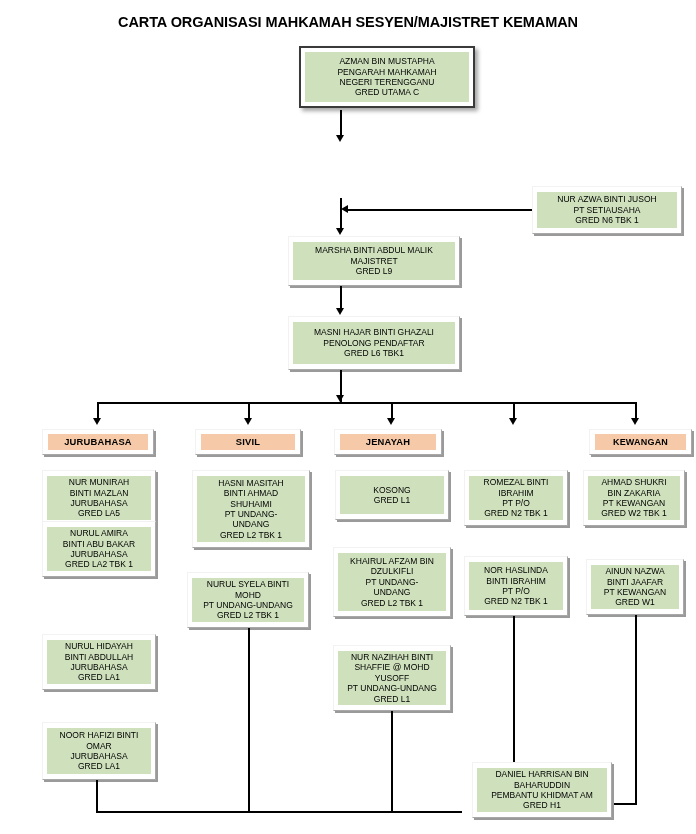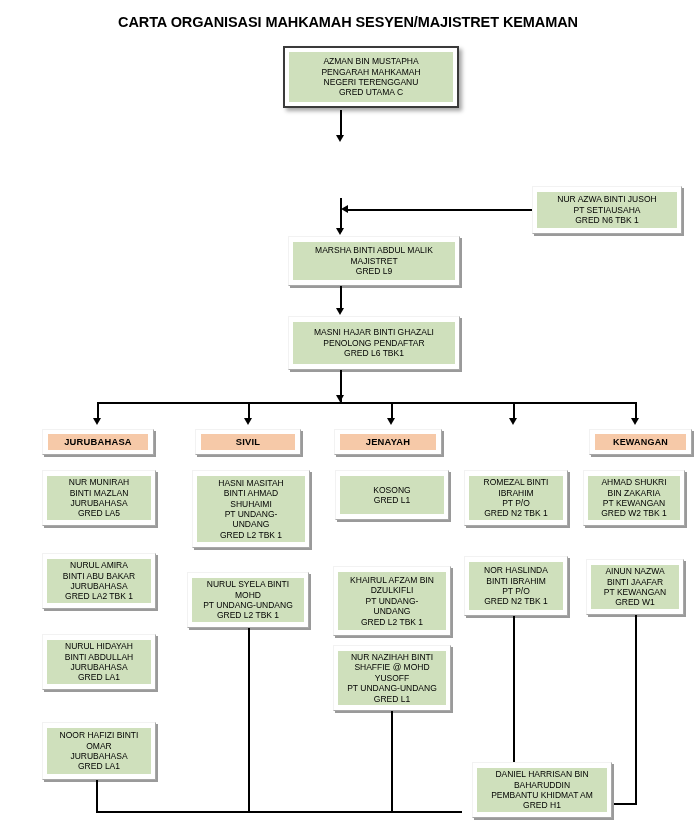--- a/index.html
+++ b/index.html
@@ -94,21 +94,21 @@
     border-right:7px solid #000;
   }
 </style>
 </head>
 <body>
 
 <div id="chart">
 
   <div class="page-title">CARTA ORGANISASI MAHKAMAH SESYEN/MAJISTRET KEMAMAN</div>
 
-  <div class="node top" style="left:283px;top:46px;width:176px;height:62px;">
+  <div class="node top" style="left:299px;top:46px;width:176px;height:62px;">
     <div class="fill">AZMAN  BIN MUSTAPHA
 PENGARAH  MAHKAMAH
 NEGERI TERENGGANU
 GRED UTAMA C</div>
   </div>
 
   <div class="vline" style="left:340px;top:110px;height:27px;"></div>
   <div class="arrow-down" style="left:336px;top:135px;"></div>
 
 
@@ -171,21 +171,21 @@
   <div class="node dept" style="left:589px;top:429px;width:103px;height:26px;">
     <div class="fill wide">KEWANGAN</div>
   </div>
 
   <div class="node" style="left:42px;top:470px;width:114px;height:56px;">
     <div class="fill">NUR MUNIRAH
 BINTI MAZLAN
 JURUBAHASA
 GRED LA5</div>
   </div>
-  <div class="node" style="left:42px;top:553px;width:114px;height:56px;">
+  <div class="node" style="left:42px;top:521px;width:114px;height:56px;">
     <div class="fill">NURUL AMIRA
 BINTI ABU BAKAR
 JURUBAHASA
 GRED LA2 TBK 1</div>
   </div>
   <div class="node" style="left:42px;top:634px;width:114px;height:56px;">
     <div class="fill">NURUL HIDAYAH
 BINTI ABDULLAH
 JURUBAHASA
 GRED LA1</div>
@@ -209,21 +209,21 @@
     <div class="fill">NURUL SYELA BINTI
 MOHD
 PT UNDANG-UNDANG
 GRED L2 TBK 1</div>
   </div>
 
   <div class="node" style="left:335px;top:470px;width:114px;height:50px;">
     <div class="fill">KOSONG
 GRED L1</div>
   </div>
-  <div class="node" style="left:333px;top:566px;width:118px;height:70px;">
+  <div class="node" style="left:333px;top:547px;width:118px;height:70px;">
     <div class="fill">KHAIRUL AFZAM BIN
 DZULKIFLI
 PT UNDANG-
 UNDANG
 GRED L2 TBK 1</div>
   </div>
   <div class="node" style="left:333px;top:645px;width:118px;height:66px;">
     <div class="fill">NUR NAZIHAH BINTI
 SHAFFIE @ MOHD
 YUSOFF

